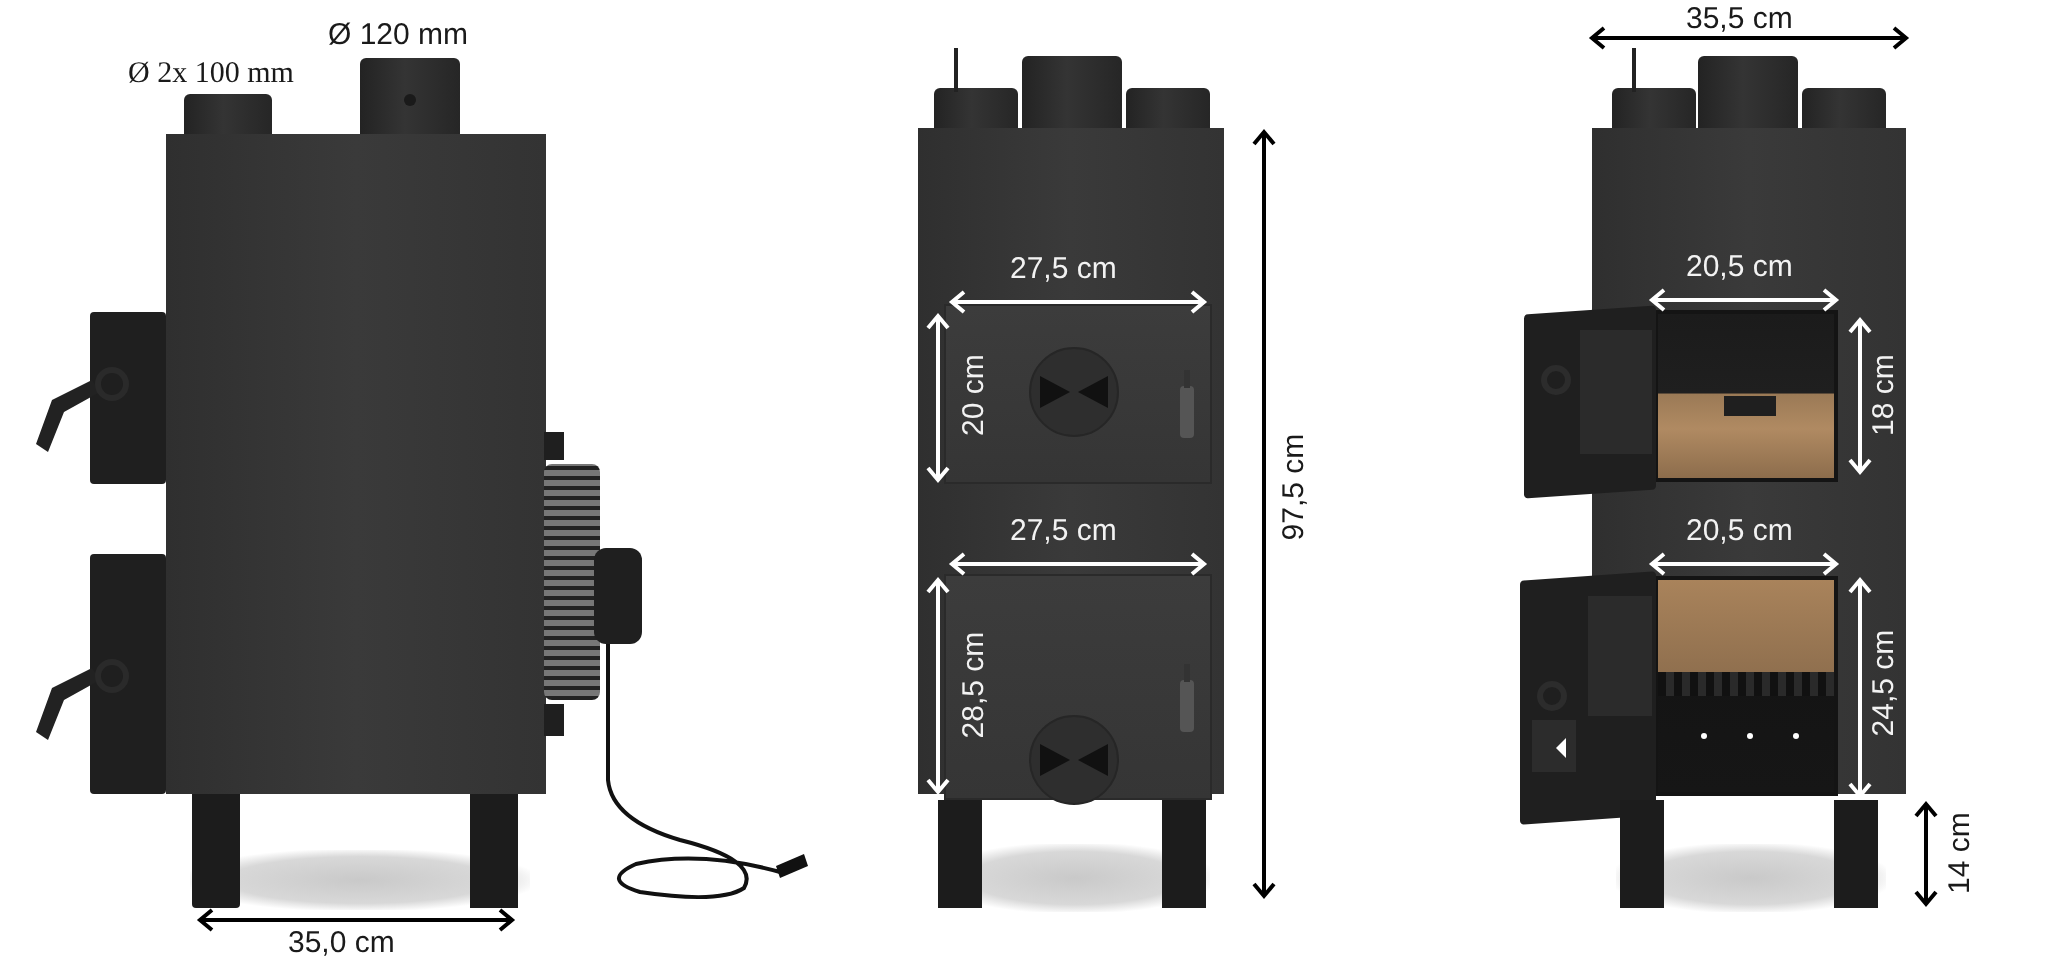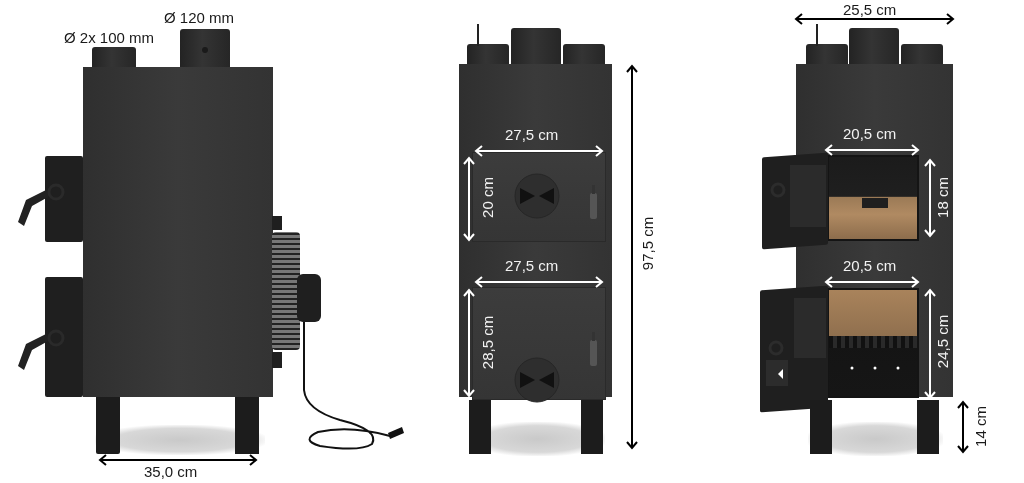--- a/index.html
+++ b/index.html
@@ -45,21 +45,21 @@
   <div class="abs darker" style="left:272px;top:352px;width:10px;height:16px;"></div>
   <svg style="left:0;top:0;" width="420" height="483">
     <path d="M304 322 L304 390 Q306 410 340 420 Q380 430 372 444 Q360 452 320 446 Q300 440 318 432 Q350 425 390 436" fill="none" stroke="#111" stroke-width="2"></path>
     <path d="M388 433 l14 -6 l2 6 l-14 6 z" fill="#111"></path>
   </svg>
 
   <div class="abs shadow" style="left:95px;top:425px;width:170px;height:30px;"></div>
   <div class="abs leg" style="left:96px;top:397px;width:24px;height:57px;border-radius:0 0 2px 2px;"></div>
   <div class="abs leg" style="left:235px;top:397px;width:24px;height:57px;"></div>
 
-  <div class="abs label" style="left:64px;top:29px;">Ø 2x 100 mm</div>
+  <div class="abs label" style="left:64px;top:29px;font-family:Liberation Serif, serif;">Ø 2x 100 mm</div>
   <div class="abs label" style="left:164px;top:9px;text-align:center;">Ø 120 mm</div>
   <svg style="left:0;top:0;" width="300" height="483">
     <line x1="100" y1="460" x2="256" y2="460" stroke="#000" stroke-width="2"></line>
     <polyline points="106,455 100,460 106,465" fill="none" stroke="#000" stroke-width="2"></polyline>
     <polyline points="250,455 256,460 250,465" fill="none" stroke="#000" stroke-width="2"></polyline>
   </svg>
   <div class="abs label" style="left:144px;top:463px;">35,0 cm</div>
 </div>
 
 <div>
@@ -159,19 +159,19 @@
         <polyline points="925,166 930,160 935,166"></polyline>
         <polyline points="925,230 930,236 935,230"></polyline>
       <line x1="826" y1="282" x2="918" y2="282"></line>
         <polyline points="832,277 826,282 832,287"></polyline>
         <polyline points="912,277 918,282 912,287"></polyline>
       <line x1="930" y1="290" x2="930" y2="398"></line>
         <polyline points="925,296 930,290 935,296"></polyline>
         <polyline points="925,392 930,398 935,392"></polyline>
     </g>
   </svg>
-  <div class="abs label" style="left:843px;top:1px;">25,5 cm</div>
+  <div class="abs label" style="left:843px;top:1px;">35,5 cm</div>
   <div class="abs label-w" style="left:843px;top:125px;">20,5 cm</div>
   <div class="abs label-w vert" style="left:917px;top:189px;width:50px;text-align:center;">18 cm</div>
   <div class="abs label-w" style="left:843px;top:257px;">20,5 cm</div>
   <div class="abs label-w vert" style="left:907px;top:333px;width:70px;text-align:center;">24,5 cm</div>
   <div class="abs label vert" style="left:955px;top:418px;width:50px;text-align:center;">14 cm</div>
 </div>
 
 </body></html>

